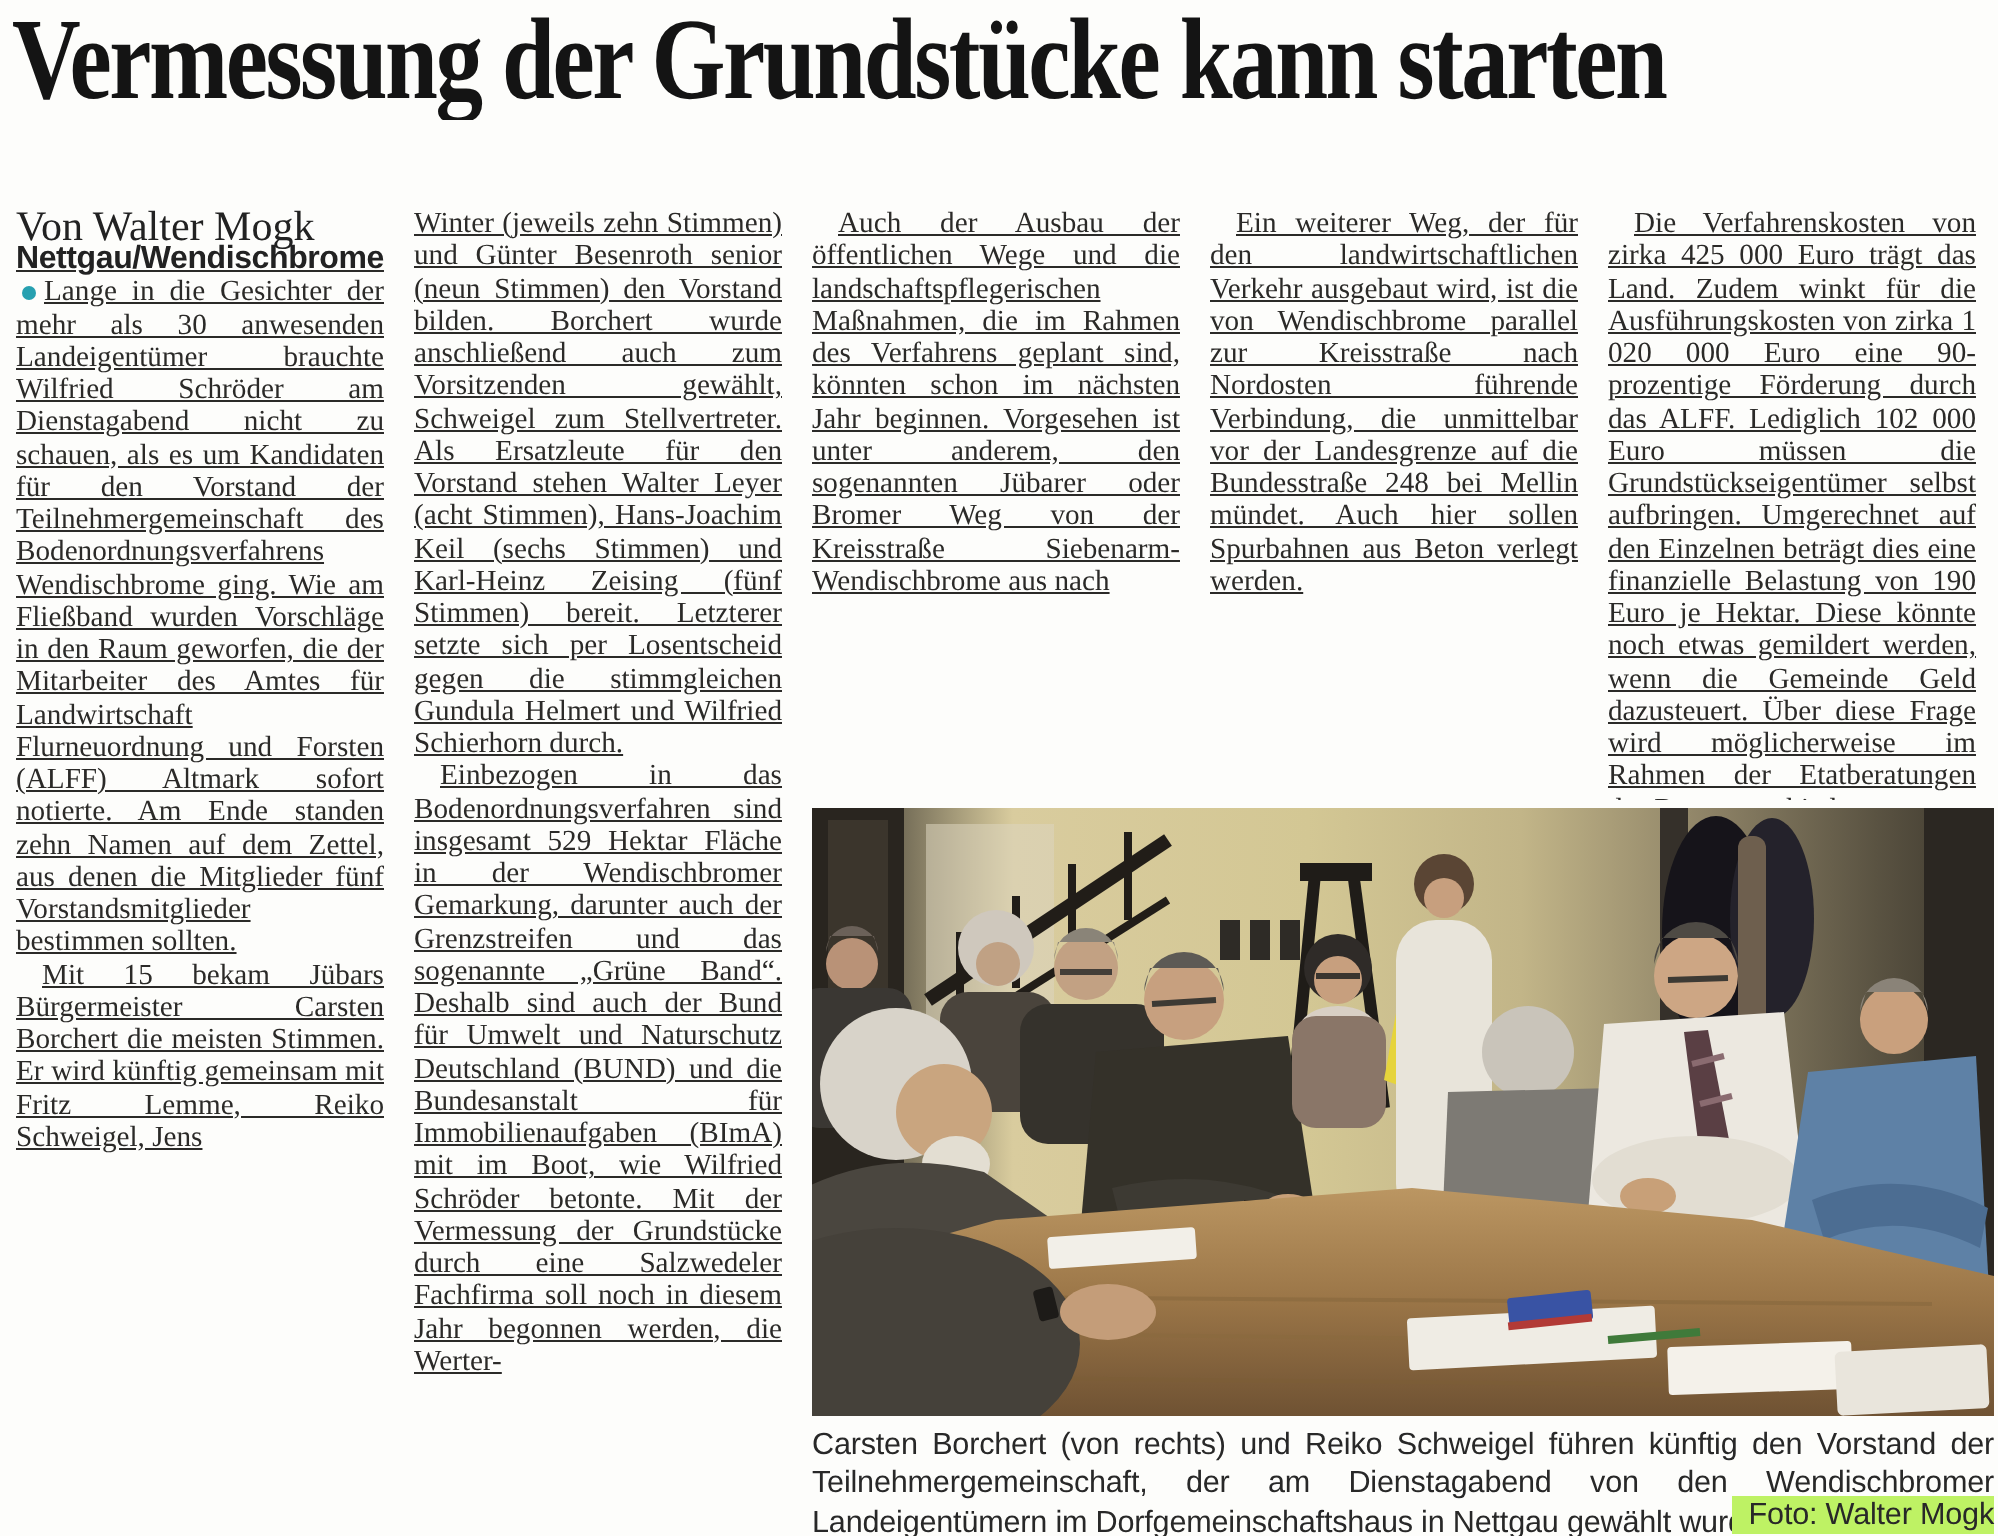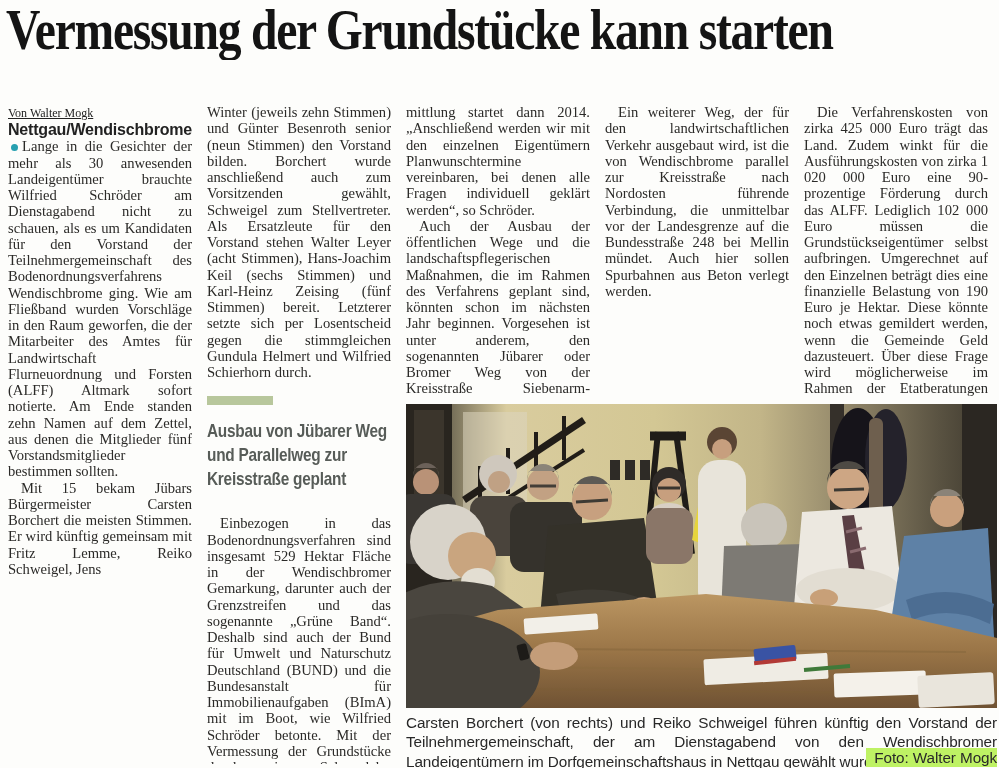--- a/index.html
+++ b/index.html
@@ -15,26 +15,26 @@
 
   
   .col{position:absolute;top:104px;width:184px;overflow:hidden;}
   #col1{left:8px;height:660px;}
   #col2{left:207px;height:660px;}
   #col3{left:406px;height:296px;}
   #col4{left:605px;height:296px;}
   #col5{left:804px;height:296px;}
 
   .body p{margin:0;font-size:14.6px;line-height:16.25px;text-align:justify;
-          hyphens:auto;-webkit-hyphens:auto;color:#2b2a28;}
+          hyphens:auto;-webkit-hyphens:auto;color:#2b2a28;text-decoration:underline;}
   .body p.indent{text-indent:13px;}
 
   #lead{font-size:18.6px;line-height:20.9px;text-align:justify;margin:0 0 14px 0;color:#222;
         hyphens:auto;}
-  #byline{font-size:12px;line-height:18px;margin:0;color:#222;text-decoration:underline;}
+  #byline{font-size:21px;line-height:18px;margin:0;color:#222;}
   .dateline{font-family:"Liberation Sans","DejaVu Sans",sans-serif;font-weight:bold;
             font-size:16px;letter-spacing:-.2px;color:#222;}
   .dot{display:inline-block;width:7px;height:7px;border-radius:50%;background:#27a0b0;
        margin:0 4px 1px 3px;vertical-align:middle;}
 
   
   .crosshead-block{margin:16px 0 24px 0;}
   .crosshead-bar{width:66px;height:9px;background:#b8c79c;margin:0 0 14px 0;}
   .crosshead{font-family:"Liberation Sans","DejaVu Sans",sans-serif;font-weight:bold;
              font-size:19px;line-height:24px;color:#575c58;letter-spacing:-.3px;
@@ -64,29 +64,24 @@
   <div class="col" id="col1">
     <p id="byline">Von Walter Mogk</p>
     <div class="body">
       <p><span class="dateline">Nettgau/Wendischbrome</span><span class="dot"></span><span>Lange in die Gesichter der mehr als 30 anwesenden Landeigentümer brauchte Wilfried Schröder am Dienstagabend nicht zu schauen, als es um Kandidaten für den Vorstand der Teilnehmergemeinschaft des Bodenordnungsverfahrens Wendischbrome ging. Wie am Fließband wurden Vorschläge in den Raum geworfen, die der Mitarbeiter des Amtes für Landwirtschaft Flurneuordnung und Forsten (ALFF) Altmark sofort notierte. Am Ende standen zehn Namen auf dem Zettel, aus denen die Mitglieder fünf Vorstandsmitglieder bestimmen sollten.</span></p>
       <p class="indent">Mit 15 bekam Jübars Bürgermeister Carsten Borchert die meisten Stimmen. Er wird künftig gemeinsam mit Fritz Lemme, Reiko Schweigel, Jens</p>
     </div>
   </div>
 
   <div class="col body" id="col2">
     <p>Winter (jeweils zehn Stimmen) und Günter Besenroth senior (neun Stimmen) den Vorstand bilden. Borchert wurde anschließend auch zum Vorsitzenden gewählt, Schweigel zum Stellvertreter. Als Ersatzleute für den Vorstand stehen Walter Leyer (acht Stimmen), Hans-Joachim Keil (sechs Stimmen) und Karl-Heinz Zeising (fünf Stimmen) bereit. Letzterer setzte sich per Losentscheid gegen die stimmgleichen Gundula Helmert und Wilfried Schierhorn durch.</p>
-    <div class="crosshead-block">
-      <div class="crosshead-bar"></div>
-      <div class="crosshead">Ausbau von Jübarer Weg und Parallelweg zur Kreisstraße geplant</div>
-    </div>
     <p class="indent">Einbezogen in das Bodenordnungsverfahren sind insgesamt 529 Hektar Fläche in der Wendischbromer Gemarkung, darunter auch der Grenzstreifen und das sogenannte „Grüne Band“. Deshalb sind auch der Bund für Umwelt und Naturschutz Deutschland (BUND) und die Bundesanstalt für Immobilienaufgaben (BImA) mit im Boot, wie Wilfried Schröder betonte. Mit der Vermessung der Grundstücke durch eine Salzwedeler Fachfirma soll noch in diesem Jahr begonnen werden, die Werter-</p>
   </div>
 
   <div class="col body" id="col3">
-    <p>mittlung startet dann 2014. „Anschließend werden wir mit den einzelnen Eigentümern Planwunschtermine vereinbaren, bei denen alle Fragen individuell geklärt werden“, so Schröder.</p>
     <p class="indent">Auch der Ausbau der öffentlichen Wege und die landschaftspflegerischen Maßnahmen, die im Rahmen des Verfahrens geplant sind, könnten schon im nächsten Jahr beginnen. Vorgesehen ist unter anderem, den sogenannten Jübarer oder Bromer Weg von der Kreisstraße Siebenarm-Wendischbrome aus nach</p>
   </div>
 
   <div class="col body" id="col4">
     <p class="indent">Ein weiterer Weg, der für den landwirtschaftlichen Verkehr ausgebaut wird, ist die von Wendischbrome parallel zur Kreisstraße nach Nordosten führende Verbindung, die unmittelbar vor der Landesgrenze auf die Bundesstraße 248 bei Mellin mündet. Auch hier sollen Spurbahnen aus Beton verlegt werden.</p>
   </div>
 
   <div class="col body" id="col5">
     <p class="indent">Die Verfahrenskosten von zirka 425 000 Euro trägt das Land. Zudem winkt für die Ausführungskosten von zirka 1 020 000 Euro eine 90-prozentige Förderung durch das ALFF. Lediglich 102 000 Euro müssen die Grundstückseigentümer selbst aufbringen. Umgerechnet auf den Einzelnen beträgt dies eine finanzielle Belastung von 190 Euro je Hektar. Diese könnte noch etwas gemildert werden, wenn die Gemeinde Geld dazusteuert. Über diese Frage wird möglicherweise im Rahmen der Etatberatungen des Rates entschieden.</p>
   </div>

